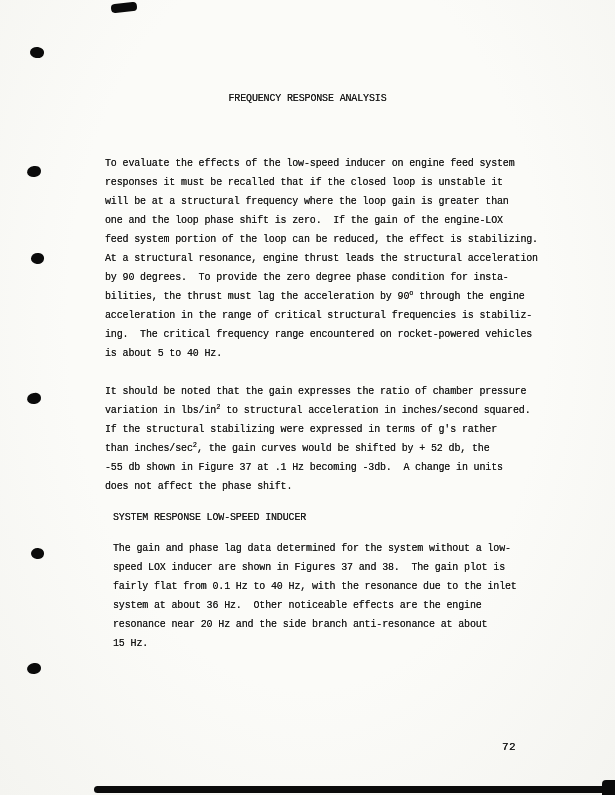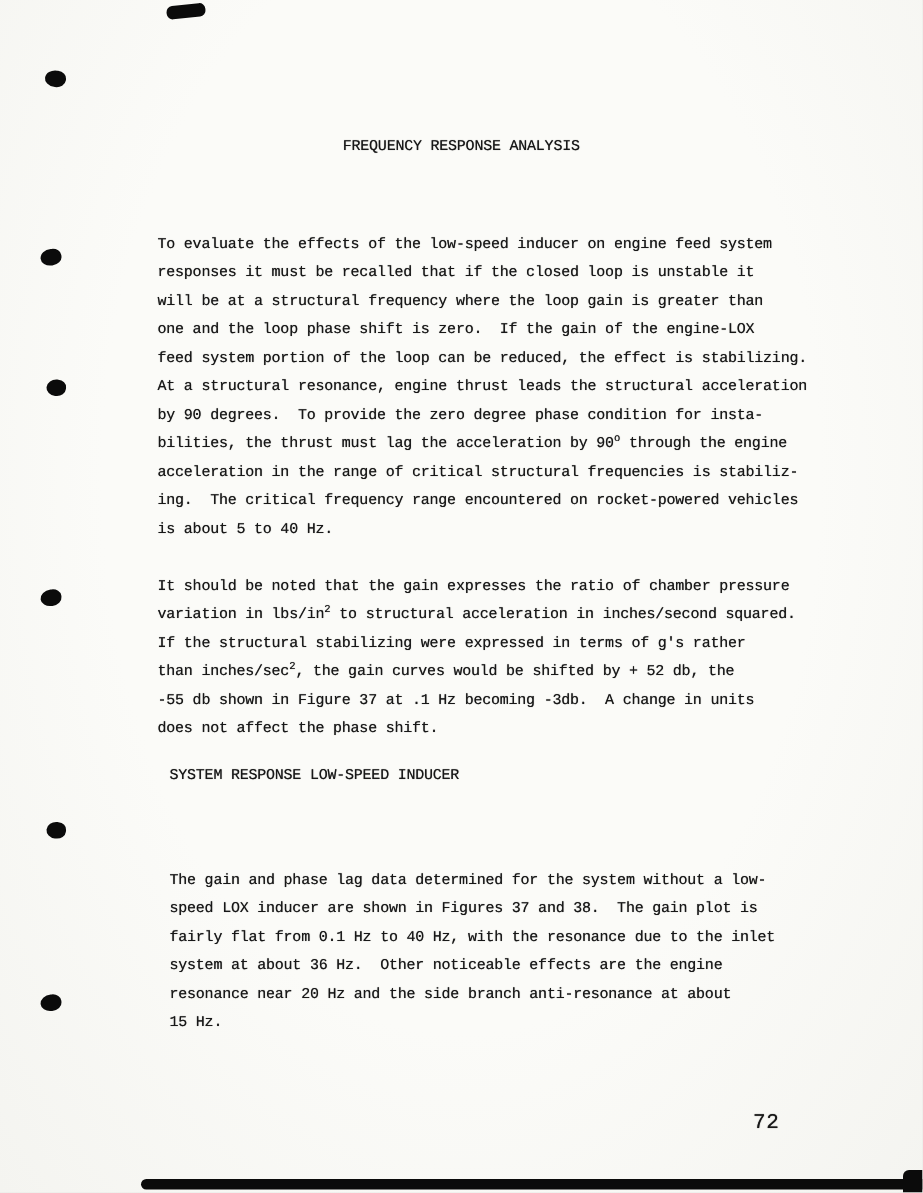--- a/index.html
+++ b/index.html
@@ -38,26 +38,26 @@
     width: 100%;
     text-align: center;
   }
   .heading-line {
     position: absolute;
     top: 508px;
     left: 113px;
   }
   .para-1 { top: 154px; left: 105px; }
   .para-2 { top: 382px; left: 105px; }
-  .para-3 { top: 539px; left: 113px; margin-top: 39px; }
+  .para-3 { top: 539px; left: 113px; }
   .page-number {
     position: absolute;
     top: 741px;
     left: 502px;
-    font-size: 14px;
+    font-size: 11px;
     letter-spacing: 0.5px;
     text-shadow: 0 0 0.6px rgba(10,10,10,0.85);
   }
   .artifact {
     position: absolute;
     background: #0b0b0b;
   }
   .blob { border-radius: 55% 45% 50% 50%; }
 </style>
 </head>

